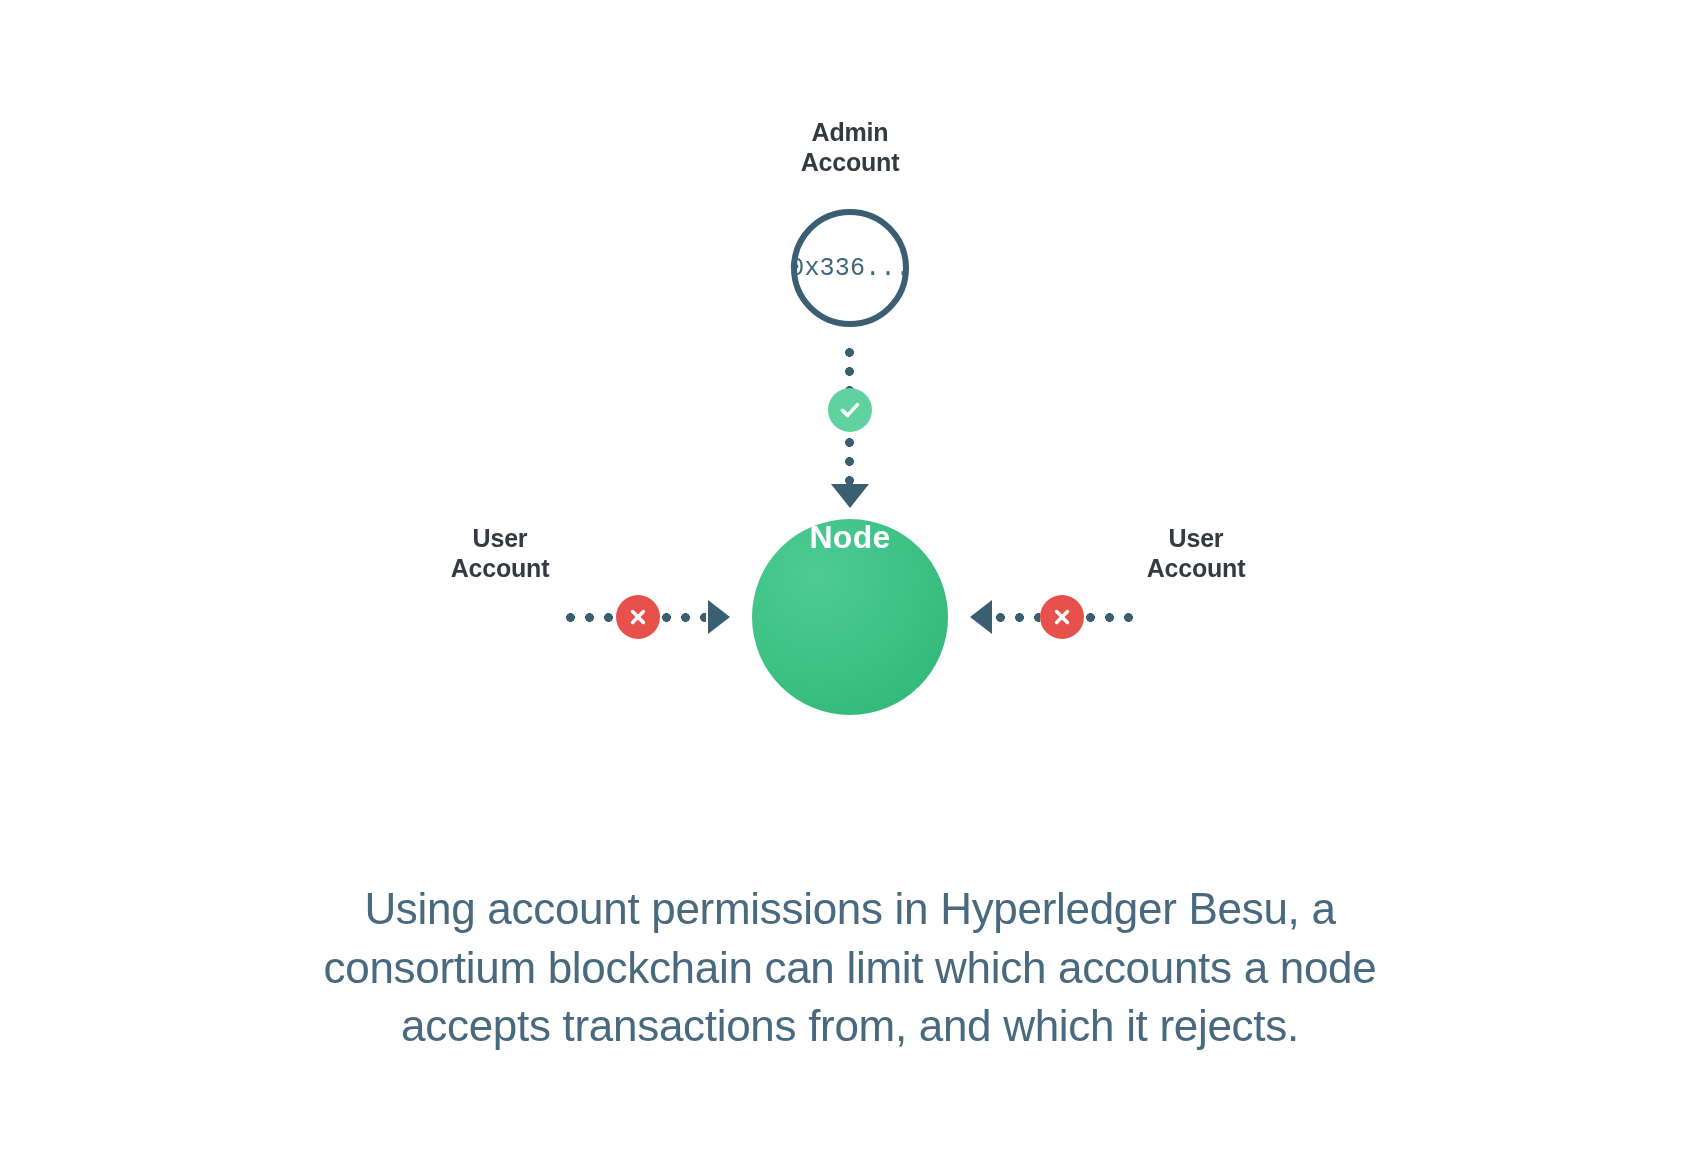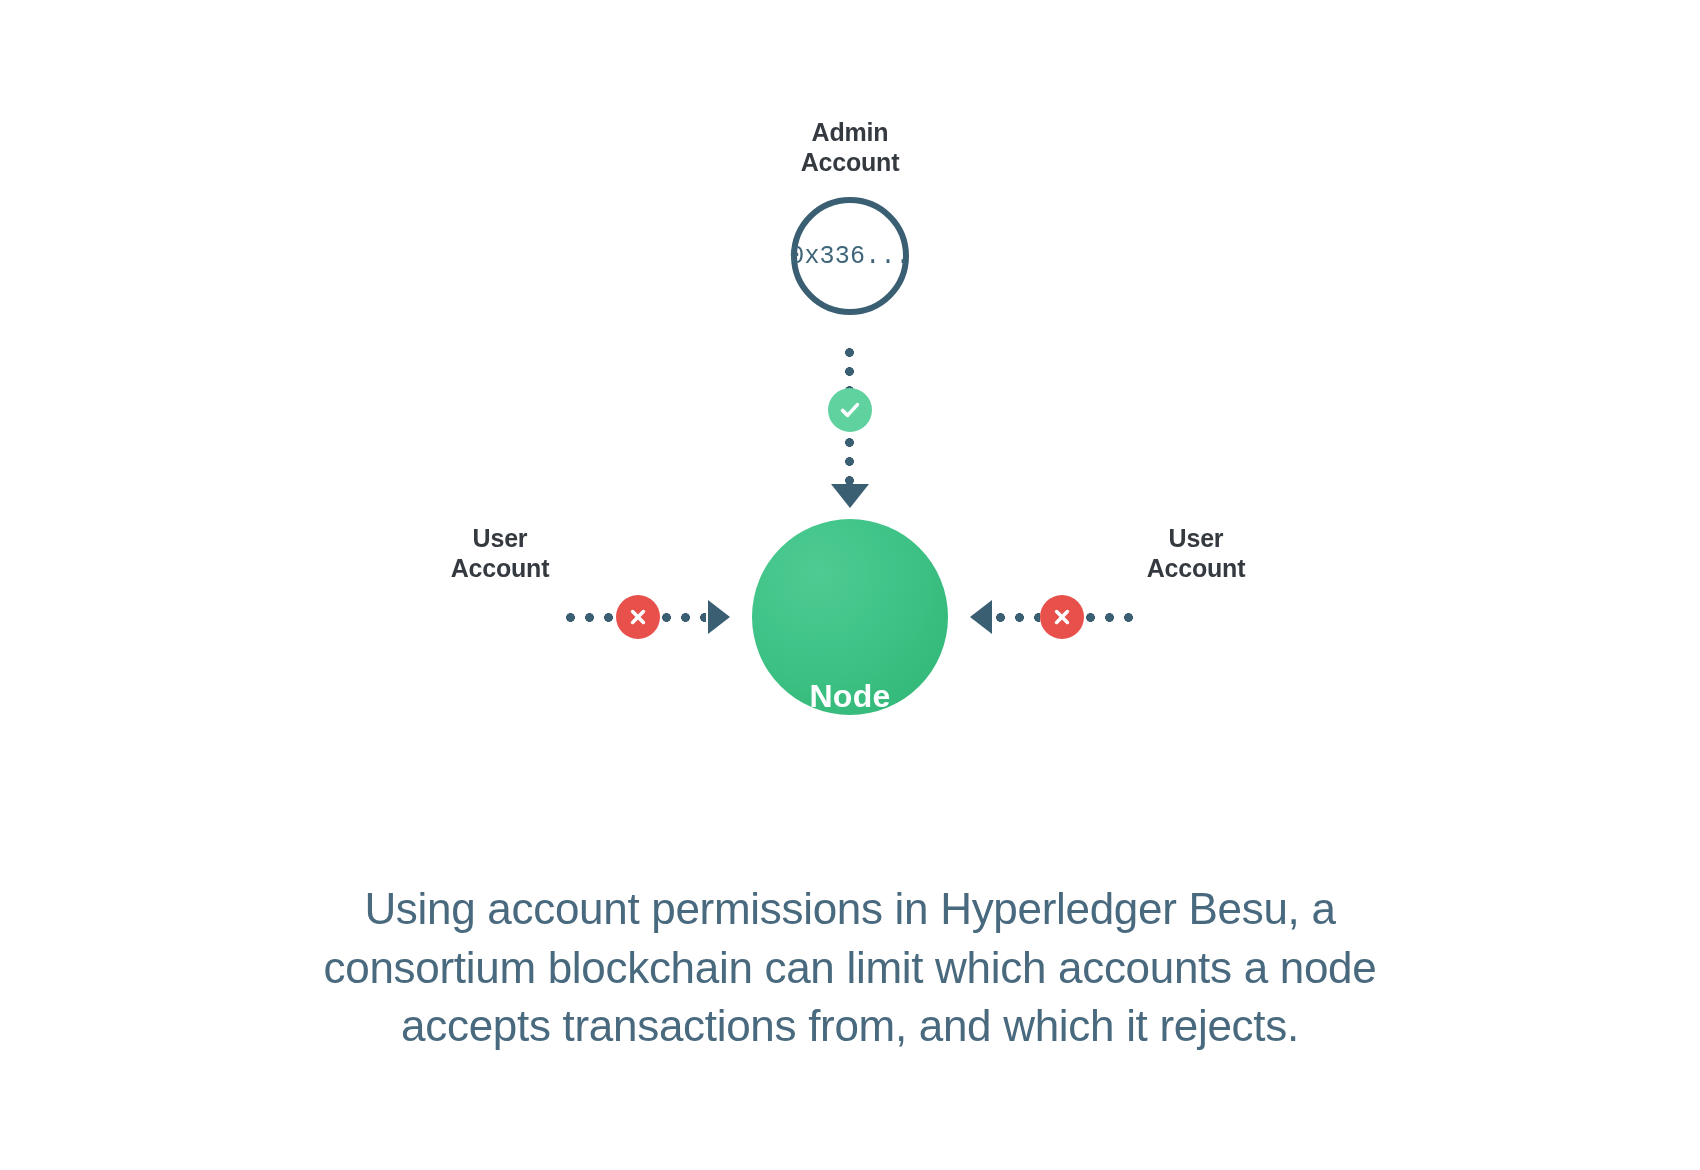--- a/index.html
+++ b/index.html
@@ -65,21 +65,21 @@
     color: #3f6579;
     letter-spacing: 0.2px;
   }
 
   
   #admin-group {
     left: 850px;
     top: 118px;
     transform: translateX(-50%);
   }
-  #admin-group .acct-label { margin-bottom: 20px; }
+  #admin-group .acct-label { margin-bottom: 32px; }
 
   
   #user-left-group {
     left: 500px;
     top: 506px;
     transform: translateX(-50%);
   }
   #user-left-group .acct-label { margin-top: 18px; }
 
   
@@ -94,21 +94,21 @@
   #node-circle {
     position: absolute;
     left: 850px;
     top: 617px;
     transform: translate(-50%, -50%);
     width: 196px;
     height: 196px;
     border-radius: 50%;
     background: radial-gradient(circle at 33% 28%, #4ecb92 0%, #41c489 38%, #2eb573 100%);
     display: flex;
-    align-items: flex-end;
+    align-items: flex-start;
     justify-content: center;
   }
   #node-label {
     color: #ffffff;
     font-size: 32px;
     font-weight: bold;
     letter-spacing: 0.3px;
   }
 
   

